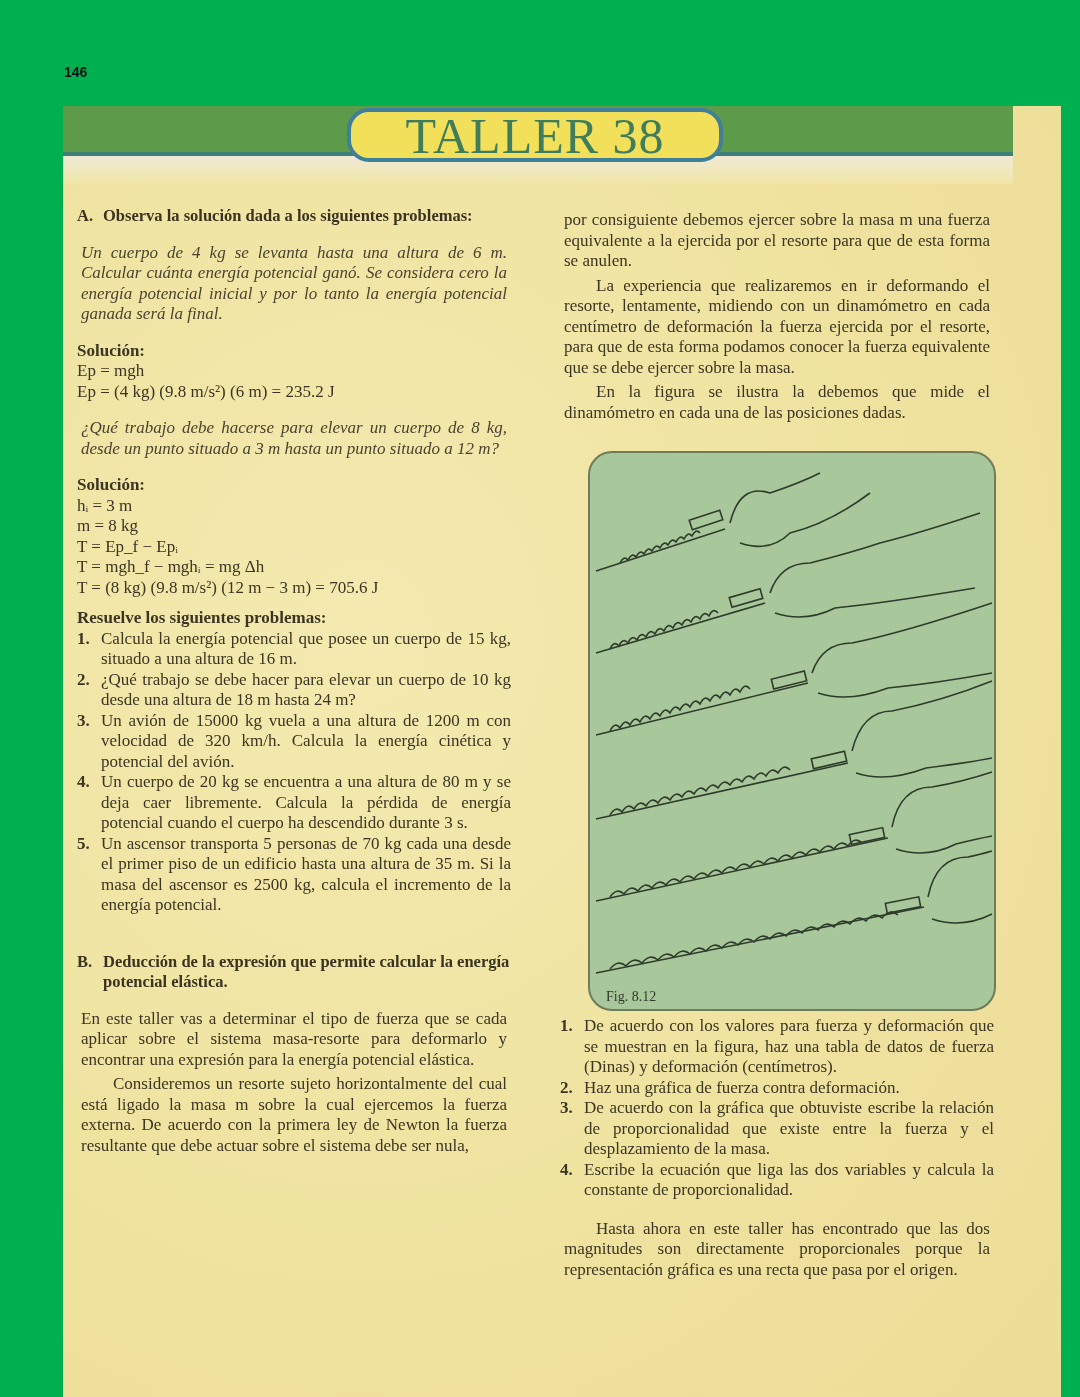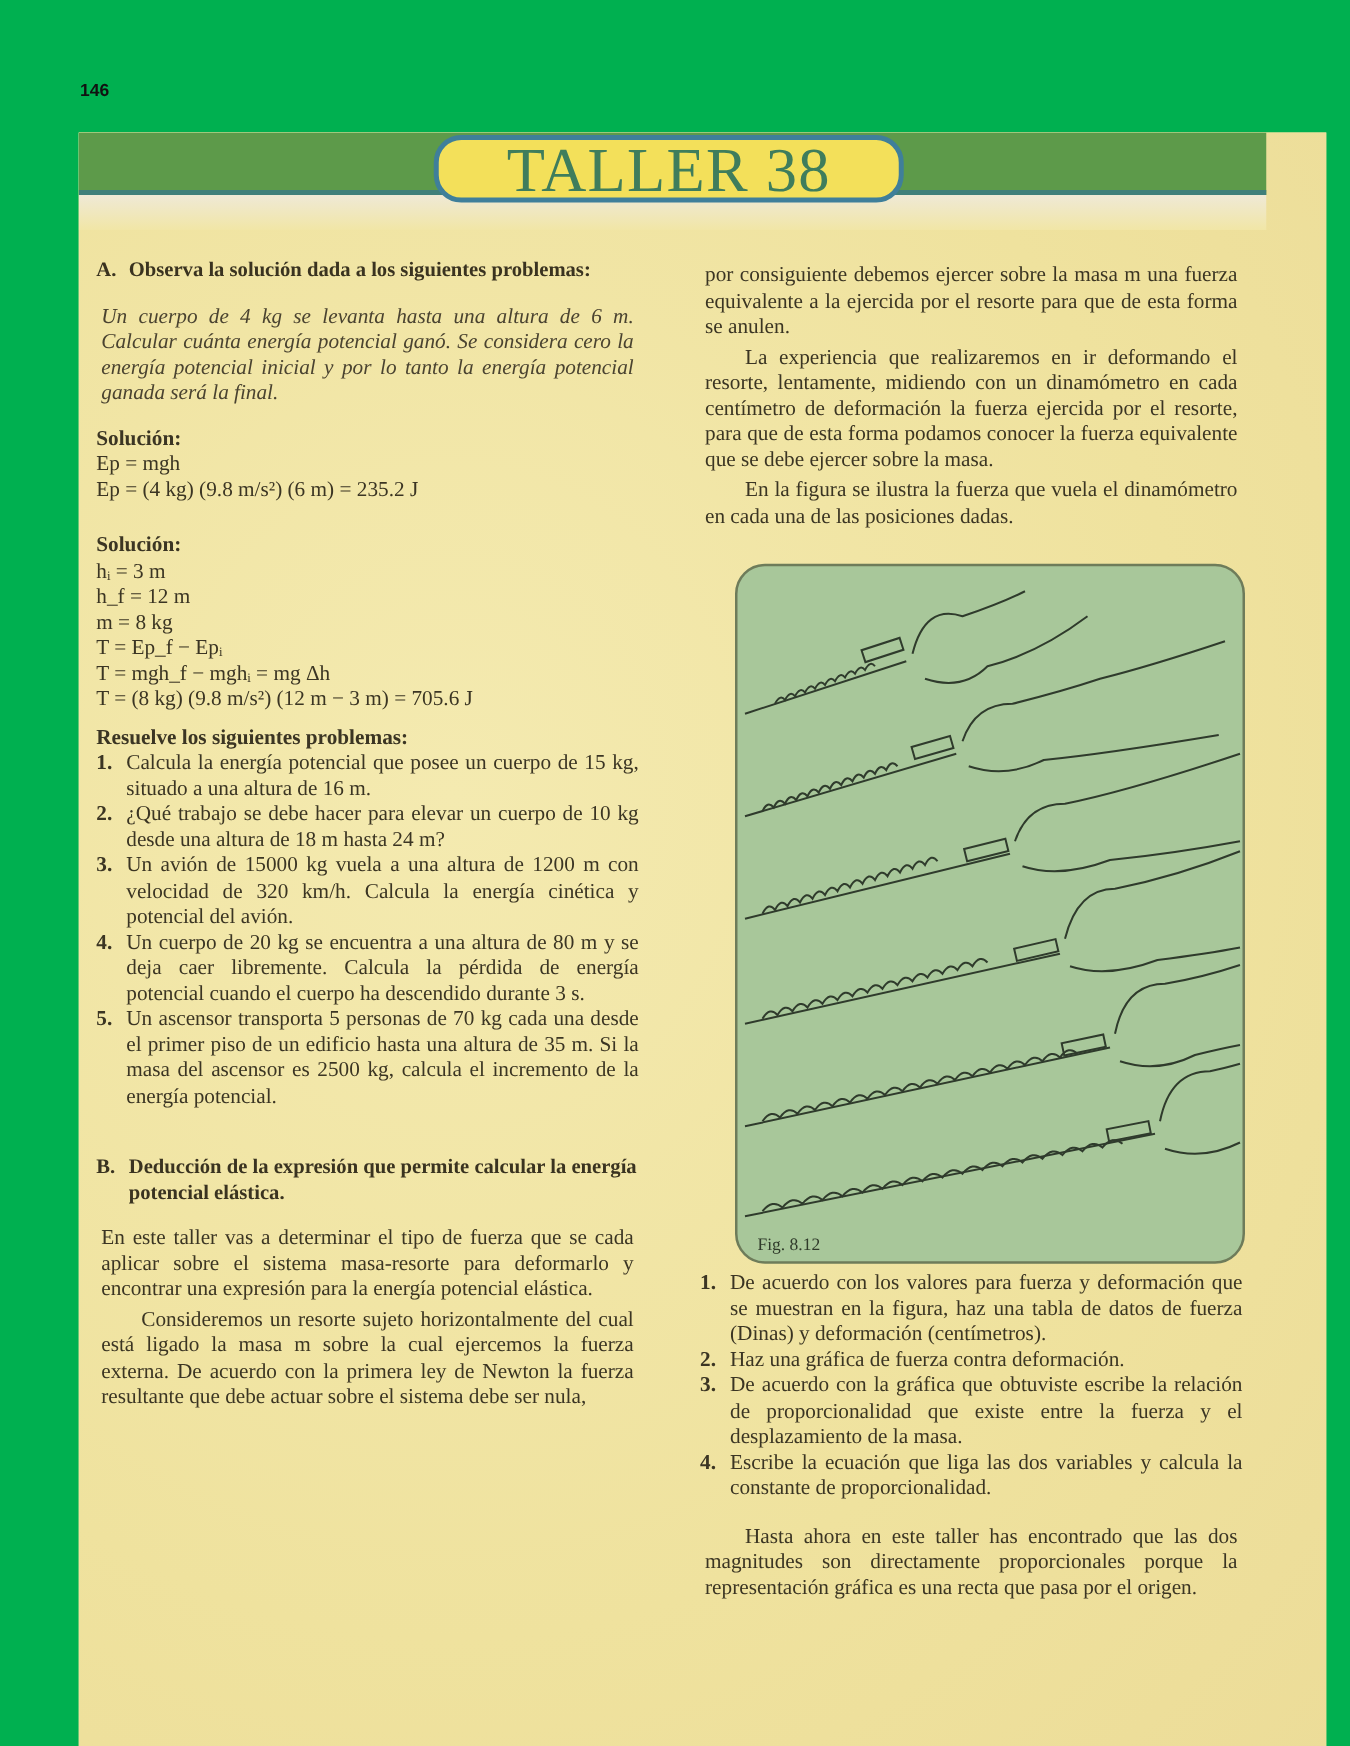--- a/index.html
+++ b/index.html
@@ -45,24 +45,24 @@
       <span class="lab">A.</span>
       <span>Observa la solución dada a los siguientes problemas:</span>
     </div>
     <div class="sp"></div>
     <p class="it">Un cuerpo de 4 kg se levanta hasta una altura de 6 m. Calcular cuánta energía potencial ganó. Se considera cero la energía potencial inicial y por lo tanto la energía potencial ganada será la final.</p>
     <div class="sp"></div>
     <div class="b">Solución:</div>
     <div>Ep = mgh</div>
     <div>Ep = (4 kg) (9.8 m/s²) (6 m) = 235.2 J</div>
     <div class="sp"></div>
+    <p class="it">¿Qué trabajo debe hacerse para elevar un cuerpo de 8 kg, desde un punto situado a 3 m hasta un punto situado a 12 m?</p>
     <div class="sp"></div>
     <div class="b">Solución:</div>
     <div>hᵢ = 3 m</div>
-    <div>h_f = 12 m</div>
     <div>m = 8 kg</div>
     <div>T = Ep_f − Epᵢ</div>
     <div>T = mgh_f − mghᵢ = mg Δh</div>
     <div>T = (8 kg) (9.8 m/s²) (12 m − 3 m) = 705.6 J</div>
     <div class="sp" style="height:10px"></div>
     <div class="b">Resuelve los siguientes problemas:</div>
     <ol class="items">
       <li>
           <span class="n">1.</span>
           <span class="t">Calcula la energía potencial que posee un cuerpo de 15 kg, situado a una altura de 16 m.</span>
@@ -90,21 +90,21 @@
       <span>Deducción de la expresión que permite calcular la energía potencial elástica.</span>
     </div>
     <div class="sp"></div>
     <p>En este taller vas a determinar el tipo de fuerza que se cada aplicar sobre el sistema masa-resorte para deformarlo y encontrar una expresión para la energía potencial elástica.</p>
     <p class="indent">Consideremos un resorte sujeto horizontalmente del cual está ligado la masa m sobre la cual ejercemos la fuerza externa. De acuerdo con la primera ley de Newton la fuerza resultante que debe actuar sobre el sistema debe ser nula,</p>
   </div>
 
   <div class="col colR">
     <p>por consiguiente debemos ejercer sobre la masa m una fuerza equivalente a la ejercida por el resorte para que de esta forma se anulen.</p>
     <p class="indent">La experiencia que realizaremos en ir deformando el resorte, lentamente, midiendo con un dinamómetro en cada centímetro de deformación la fuerza ejercida por el resorte, para que de esta forma podamos conocer la fuerza equivalente que se debe ejercer sobre la masa.</p>
-    <p class="indent">En la figura se ilustra la fuerza que vuela el dinamómetro en cada una de las posiciones dadas.</p>
+    <p class="indent">En la figura se ilustra la debemos que mide el dinamómetro en cada una de las posiciones dadas.</p>
   </div>
 
   <div class="fig">
     <svg width="404" height="556" viewBox="0 0 404 556">
       <g fill="none" stroke="#2f3b2c" stroke-width="1.6">
 
         <g>
           <path d="M6 118 L135 76"></path>
           <path d="M30 110 q4 -8 8 -3 q4 -8 8 -3 q4 -8 8 -3 q4 -8 8 -3 q4 -8 8 -3 q4 -8 8 -3 q4 -8 8 -3 q4 -8 8 -3 q4 -8 8 -3 q4 -8 8 -3"></path>
           <rect x="100" y="62" width="32" height="10" transform="rotate(-18 116 67)"></rect>

